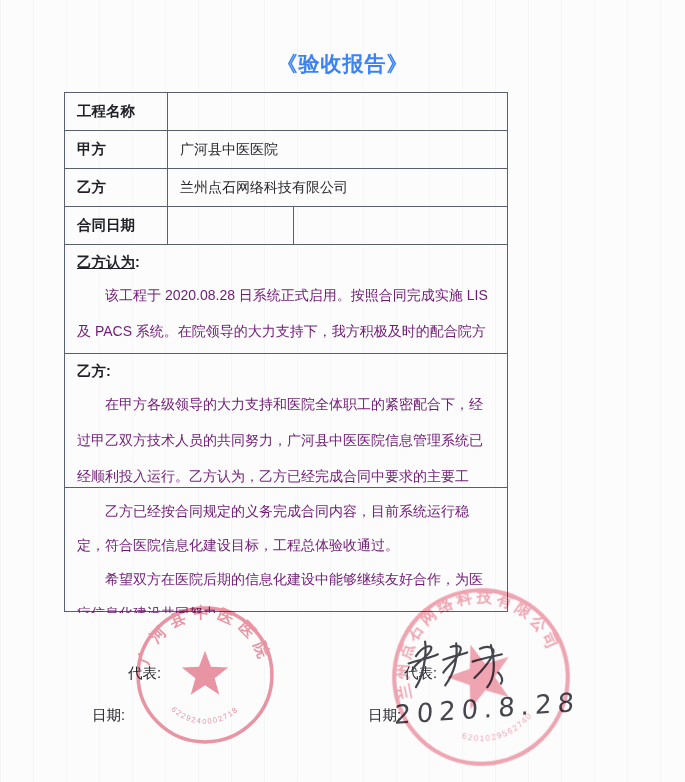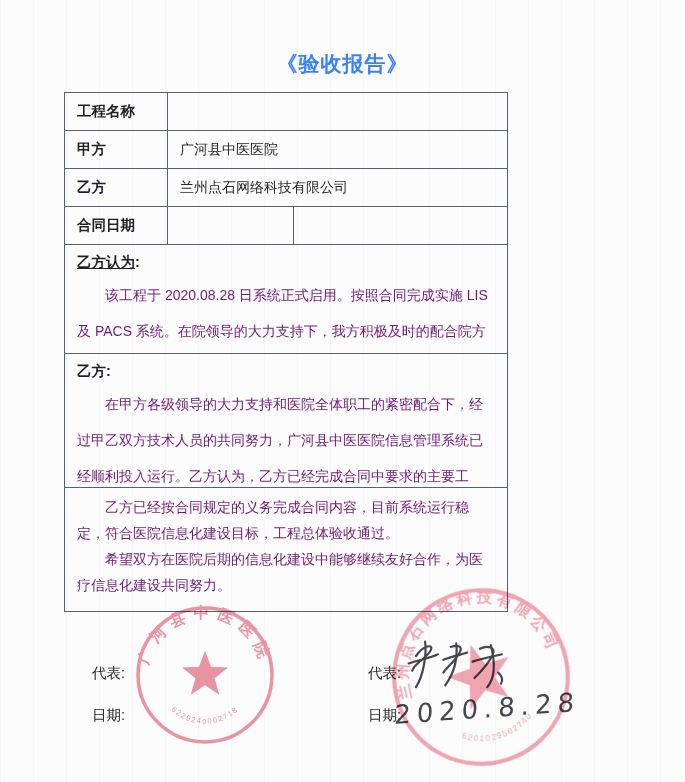--- a/index.html
+++ b/index.html
@@ -31,25 +31,25 @@
   .cell.mid { width:126px; border-right:1px solid #59606d; }
   .cell.lab2 { width:74px; border-right:1px solid #59606d; font-weight:bold; font-size:14.5px; color:#1f1f27; padding-left:8px; }
   .sec { padding:6px 12px 0 12px; border-bottom:1px solid #59606d; overflow:hidden; }
   .sec:last-child { border-bottom:none; }
   .sec-1 { height:109px; }
   .sec-2 { height:134px; }
   .sec-3 { height:125px; }
   .sec h3 { font-size:14.5px; font-weight:bold; color:#1f1f27; line-height:22px; margin-bottom:4px; }
   .sec-1 h3 span { text-decoration:underline; }
   .sec p { font-size:14px; line-height:36px; text-indent:28px; color:#701a75; }
-  .sec-3 p { line-height:26px; }
+  .sec-3 p { line-height:34px; }
   .sig { position:absolute; font-size:14.5px; color:#26262c; white-space:nowrap; }
   .sigA { left:92px; }
   .sigB { left:368px; }
-  .r1 { top:622px; } .r2 { top:664px; } .r3 { top:706px; }
+  .r1 { top:622px; } .r2 { top:664px;margin-left:36px; } .r3 { top:706px; }
   .seal { position:absolute; mix-blend-mode:multiply; opacity:0.82; pointer-events:none; }
   .seal-a { left:134px; top:604px; color:#e87f90; }
   .seal-b { left:388px; top:584px; color:#ef93a2; transform:rotate(-18deg); filter:blur(0.3px); }
   .handwriting {
     position:absolute; left:402px; top:636px; pointer-events:none;
   }
   .hand-date {
     position:absolute; left:394px; top:694px; width:170px;
     font-size:26px; letter-spacing:6px; color:#45454e;
     transform:rotate(-4deg) skewX(-6deg);

